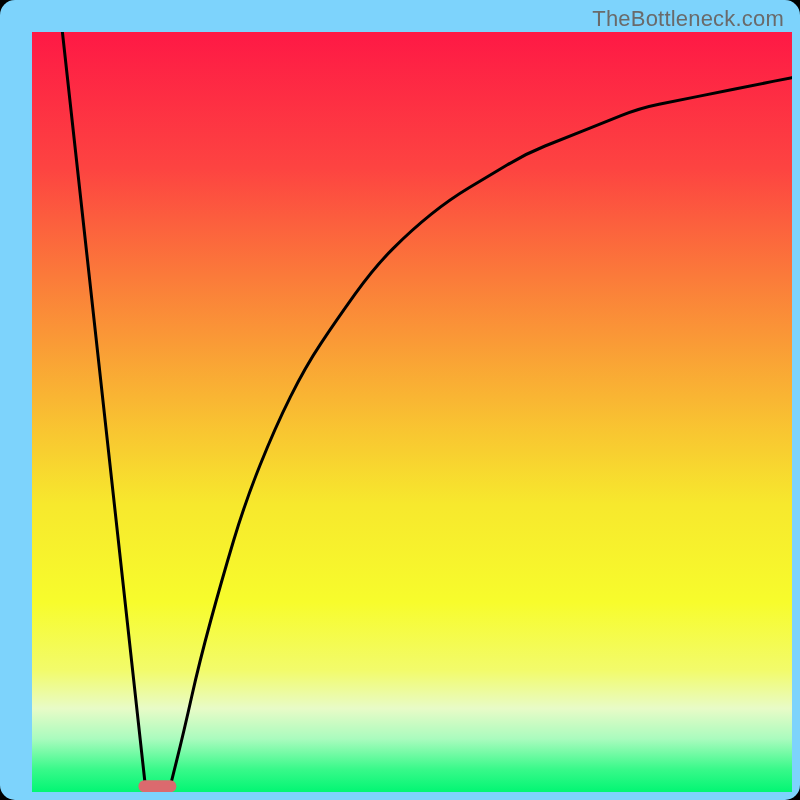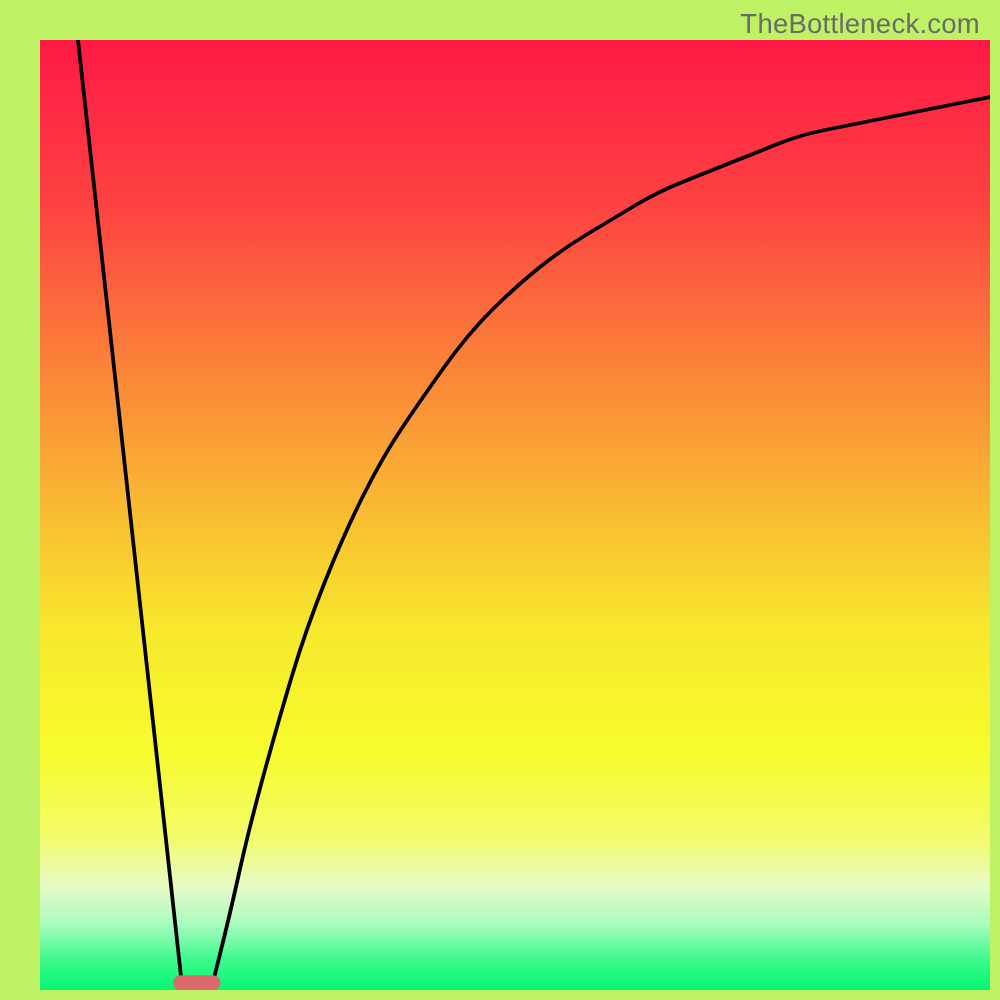--- a/index.html
+++ b/index.html
@@ -8,21 +8,22 @@
     width: 800px;
     height: 800px;
     overflow: hidden;
     background: #000;
     font-family: Arial, Helvetica, sans-serif;
   }
   .frame {
     position: relative;
     width: 800px;
     height: 800px;
-    background: #bef264;
+    background: #7dd3fc;
+    border-radius: 15px;
   }
   .plot-area {
     position: absolute;
     left: 32px;
     top: 32px;
     width: 760px;
     height: 760px;
     overflow: hidden;
   }
   .watermark {

